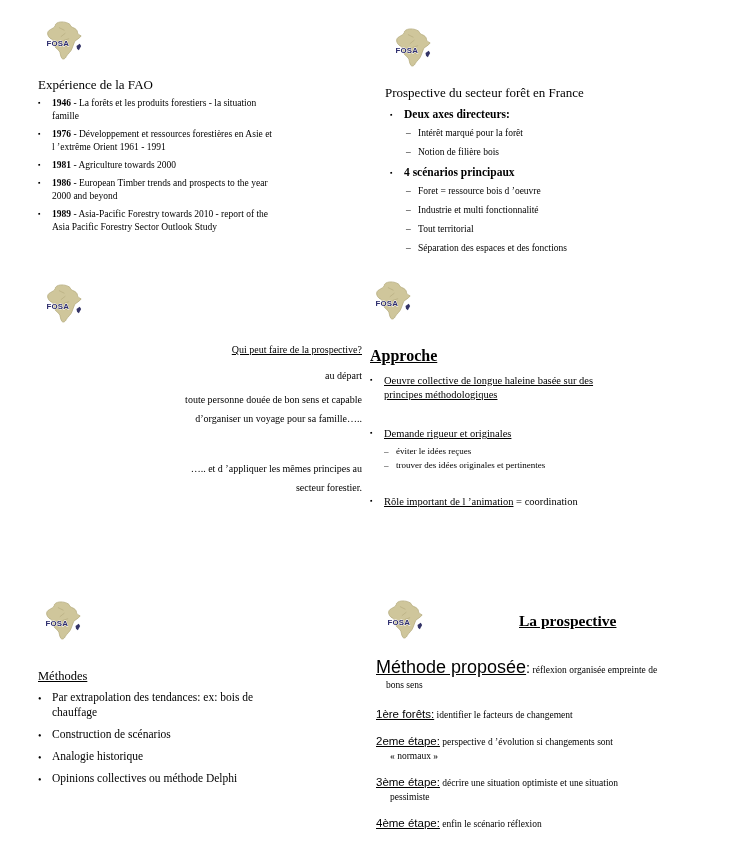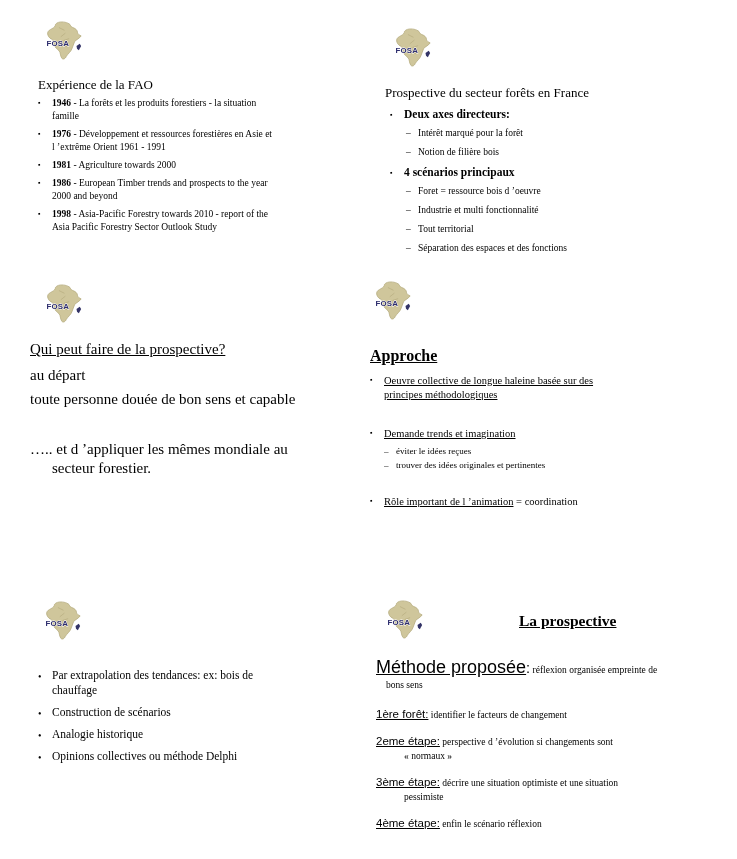--- a/index.html
+++ b/index.html
@@ -46,21 +46,21 @@
   #s2 .logo { left:27px; top:27px; }
   #s2 .s-title { left:17px; top:84px; }
   #s2 .s-content { left:22px; top:107px; width:334px; }
   #s2 .group-label { font-size:11.5px; font-weight:bold; line-height:15px; margin-bottom:5px; }
   #s2 .group-label .b-glyph { top:3px; }
   #s2 .dash-row { margin-left:16px; font-size:9.5px; line-height:12px; margin-bottom:7px; }
 
   
   #s3 { left:0; top:280px; width:368px; height:270px; }
   #s3 .logo { left:46px; top:3px; }
-  #s3 .s-content { left:30px; top:60px; width:332px; font-size:15px; line-height:19px; }
+  #s3 .s-content { left:30px; top:60px; width:332px; font-size:10px; line-height:19px;text-align:right; }
   #s3 .s3-title { margin:0 0 7px 0; }
   #s3 .s3-line { margin:0 0 5px 0; }
   #s3 .hang { padding-left:22px; text-indent:-22px; margin:0; }
   #s3 .gap { height:31px; }
   #s3 .hang .line2 { text-indent:0; }
 
   
   #s4 { left:368px; top:278px; width:369px; height:272px; }
   #s4 .logo { left:7px; top:2px; }
   #s4 .s-content { left:2px; top:68px; width:316px; }
@@ -89,21 +89,21 @@
   }
   .s6-colon { font-family:"Liberation Sans",sans-serif; font-size:14.5px; }
   .s6-step-label {
     font-family:"Liberation Sans",sans-serif;
     font-size:11.5px; text-decoration:underline;
   }
   .s6-body { font-size:9.5px; }
   #s6 .p-intro { margin:0 0 13px 0; line-height:18px; }
   #s6 .p-intro .line2 { line-height:13px; margin-left:10px; }
   #s6 .p-step { margin:0 0 9px 0; line-height:15px; }
-  #s6 .p-step .line2 { line-height:13px; margin-left:28px; }
+  #s6 .p-step .line2 { line-height:13px; margin-left:14px; }
   #s6 .p-step3, #s6 .p-step4 { margin-bottom:10px; }
 </style>
 </head>
 <body>
 
 <div class="slide" id="s1">
   <div class="logo">
     <svg viewBox="0 0 40 44">
       <path class="africa" d="M12,3 C16,1 22,2 25,4 C27,5 26,7 29,8 C32,9 34,11 34,13 C34,15 36,16 38,17 C36,20 33,21 31,23 C30,26 29,28 28,31 C27,34 24,36 22,39 C21,42 18,43 17,41 C15,38 16,35 14,33 C12,31 10,30 9,27 C8,25 9,23 7,21 C5,20 3,19 2,16 C1,13 3,11 5,10 C7,9 9,8 10,6 C10,4 11,4 12,3 Z"></path>
       <path class="crackle" d="M14,8 l6,3 M21,14 l-5,4 M25,20 l-6,2 M18,26 l5,3"></path>
@@ -119,35 +119,35 @@
     <div class="b-row">
       <span class="b-glyph">▪</span><b>1976</b><span> -  Développement et ressources forestières en Asie et</span><span class="line2">l ’extrême Orient 1961 - 1991</span>
     </div>
     <div class="b-row">
       <span class="b-glyph">▪</span><b>1981</b><span> - Agriculture towards 2000</span>
     </div>
     <div class="b-row">
       <span class="b-glyph">▪</span><b>1986</b><span>  - European Timber trends and prospects to the year</span><span class="line2">2000 and beyond</span>
     </div>
     <div class="b-row">
-      <span class="b-glyph">▪</span><b>1998</b><span> - Asia-Pacific Forestry towards 2010  - report of the</span><span class="line2">Asia Pacific Forestry Sector Outlook Study</span>
+      <span class="b-glyph">▪</span><b>1989</b><span> - Asia-Pacific Forestry towards 2010  - report of the</span><span class="line2">Asia Pacific Forestry Sector Outlook Study</span>
     </div>
   </div>
 </div>
 
 <div class="slide" id="s2">
   <div class="logo">
     <svg viewBox="0 0 40 44">
       <path class="africa" d="M12,3 C16,1 22,2 25,4 C27,5 26,7 29,8 C32,9 34,11 34,13 C34,15 36,16 38,17 C36,20 33,21 31,23 C30,26 29,28 28,31 C27,34 24,36 22,39 C21,42 18,43 17,41 C15,38 16,35 14,33 C12,31 10,30 9,27 C8,25 9,23 7,21 C5,20 3,19 2,16 C1,13 3,11 5,10 C7,9 9,8 10,6 C10,4 11,4 12,3 Z"></path>
       <path class="crackle" d="M14,8 l6,3 M21,14 l-5,4 M25,20 l-6,2 M18,26 l5,3"></path>
       <path class="mada" d="M33,28 l3.5,-2.5 l1.5,2.5 l-2.5,4.5 l-2,-1.5 Z"></path>
       <text class="fosa-text" x="0.5" y="28">FOSA</text>
     </svg>
   </div>
-  <div class="abs s-title title-plain">Prospective du secteur forêts en France</div>
+  <div class="abs s-title title-plain">Prospective du secteur forêt en France</div>
   <div class="abs s-content">
     <div class="b-row group-label">
       <span class="b-glyph">▪</span><span>Deux axes directeurs:</span>
     </div>
     <div class="dash-row">
       <span class="dash-glyph">–</span><span>Intérêt marqué pour la forêt</span>
     </div>
     <div class="dash-row">
       <span class="dash-glyph">–</span><span>Notion de filière bois</span>
     </div>
@@ -175,45 +175,45 @@
       <path class="africa" d="M12,3 C16,1 22,2 25,4 C27,5 26,7 29,8 C32,9 34,11 34,13 C34,15 36,16 38,17 C36,20 33,21 31,23 C30,26 29,28 28,31 C27,34 24,36 22,39 C21,42 18,43 17,41 C15,38 16,35 14,33 C12,31 10,30 9,27 C8,25 9,23 7,21 C5,20 3,19 2,16 C1,13 3,11 5,10 C7,9 9,8 10,6 C10,4 11,4 12,3 Z"></path>
       <path class="crackle" d="M14,8 l6,3 M21,14 l-5,4 M25,20 l-6,2 M18,26 l5,3"></path>
       <path class="mada" d="M33,28 l3.5,-2.5 l1.5,2.5 l-2.5,4.5 l-2,-1.5 Z"></path>
       <text class="fosa-text" x="0.5" y="28">FOSA</text>
     </svg>
   </div>
   <div class="abs s-content">
     <p class="s3-title title-underline">Qui peut faire de la prospective?</p>
     <p class="s3-line">au départ</p>
     <p class="hang">
-      <span>toute personne douée de bon sens et capable</span>
+      <span>toute personne douée de bon sens et capable</span><span class="line2">d’organiser un voyage pour sa famille…..</span>
     </p>
     <div class="gap"></div>
     <p class="hang">
-      <span>….. et d ’appliquer les mêmes mondiale au</span><span class="line2">secteur forestier.</span>
+      <span>….. et d ’appliquer les mêmes principes au</span><span class="line2">secteur forestier.</span>
     </p>
   </div>
 </div>
 
 <div class="slide" id="s4">
   <div class="logo">
     <svg viewBox="0 0 40 44">
       <path class="africa" d="M12,3 C16,1 22,2 25,4 C27,5 26,7 29,8 C32,9 34,11 34,13 C34,15 36,16 38,17 C36,20 33,21 31,23 C30,26 29,28 28,31 C27,34 24,36 22,39 C21,42 18,43 17,41 C15,38 16,35 14,33 C12,31 10,30 9,27 C8,25 9,23 7,21 C5,20 3,19 2,16 C1,13 3,11 5,10 C7,9 9,8 10,6 C10,4 11,4 12,3 Z"></path>
       <path class="crackle" d="M14,8 l6,3 M21,14 l-5,4 M25,20 l-6,2 M18,26 l5,3"></path>
       <path class="mada" d="M33,28 l3.5,-2.5 l1.5,2.5 l-2.5,4.5 l-2,-1.5 Z"></path>
       <text class="fosa-text" x="0.5" y="28">FOSA</text>
     </svg>
   </div>
   <div class="abs s-content">
     <p class="s4-title title-underline">Approche</p>
     <div class="b-row s4-b1">
       <span class="b-glyph">▪</span><span class="u">Oeuvre collective de longue haleine basée sur des</span><span class="line2 u">principes méthodologiques</span>
     </div>
     <div class="b-row s4-b2">
-      <span class="b-glyph">▪</span><span class="u">Demande trends et imagination</span>
+      <span class="b-glyph">▪</span><span class="u">Demande rigueur et originales</span>
     </div>
     <div class="dash-row s4-sub">
       <span class="dash-glyph">–</span><span>éviter le idées reçues</span>
     </div>
     <div class="dash-row s4-sub">
       <span class="dash-glyph">–</span><span>trouver des idées originales et pertinentes</span>
     </div>
     <div class="b-row s4-b3">
       <span class="b-glyph">▪</span><span class="u">Rôle important de l ’animation</span><span> = coordination</span>
     </div>
@@ -223,20 +223,21 @@
 <div class="slide" id="s5">
   <div class="logo">
     <svg viewBox="0 0 40 44">
       <path class="africa" d="M12,3 C16,1 22,2 25,4 C27,5 26,7 29,8 C32,9 34,11 34,13 C34,15 36,16 38,17 C36,20 33,21 31,23 C30,26 29,28 28,31 C27,34 24,36 22,39 C21,42 18,43 17,41 C15,38 16,35 14,33 C12,31 10,30 9,27 C8,25 9,23 7,21 C5,20 3,19 2,16 C1,13 3,11 5,10 C7,9 9,8 10,6 C10,4 11,4 12,3 Z"></path>
       <path class="crackle" d="M14,8 l6,3 M21,14 l-5,4 M25,20 l-6,2 M18,26 l5,3"></path>
       <path class="mada" d="M33,28 l3.5,-2.5 l1.5,2.5 l-2.5,4.5 l-2,-1.5 Z"></path>
       <text class="fosa-text" x="0.5" y="28">FOSA</text>
     </svg>
   </div>
   <div class="abs s-content">
+    <p class="s5-title title-underline">Méthodes</p>
     <div class="s5-item" style="position:relative;">
       <span class="dot-glyph">•</span><span>Par extrapolation des tendances: ex: bois de</span><span class="line2">chauffage</span>
     </div>
     <div class="s5-item" style="position:relative;">
       <span class="dot-glyph">•</span><span>Construction de scénarios</span>
     </div>
     <div class="s5-item" style="position:relative;">
       <span class="dot-glyph">•</span><span>Analogie historique</span>
     </div>
     <div class="s5-item" style="position:relative;">
@@ -253,21 +254,21 @@
       <path class="mada" d="M33,28 l3.5,-2.5 l1.5,2.5 l-2.5,4.5 l-2,-1.5 Z"></path>
       <text class="fosa-text" x="0.5" y="28">FOSA</text>
     </svg>
   </div>
   <div class="abs s6-title">La prospective</div>
   <div class="abs s-content">
     <p class="p-intro">
       <span class="s6-label-big">Méthode proposée</span><span class="s6-colon">:</span><span class="s6-body"> réflexion organisée empreinte de</span><span class="line2 s6-body">bons sens</span>
     </p>
     <p class="p-step">
-      <span class="s6-step-label">1ère forêt:</span><span class="s6-body"> identifier le facteurs de changement</span>
+      <span class="s6-step-label">1ère forêts:</span><span class="s6-body"> identifier le facteurs de changement</span>
     </p>
     <p class="p-step p-step3">
       <span class="s6-step-label">2eme étape:</span><span class="s6-body"> perspective d ’évolution si changements sont</span><span class="line2 s6-body">« normaux »</span>
     </p>
     <p class="p-step p-step4">
       <span class="s6-step-label">3ème étape:</span><span class="s6-body"> décrire une situation optimiste et une situation</span><span class="line2 s6-body">pessimiste</span>
     </p>
     <p class="p-step">
       <span class="s6-step-label">4ème étape:</span><span class="s6-body"> enfin le scénario réflexion</span>
     </p>

